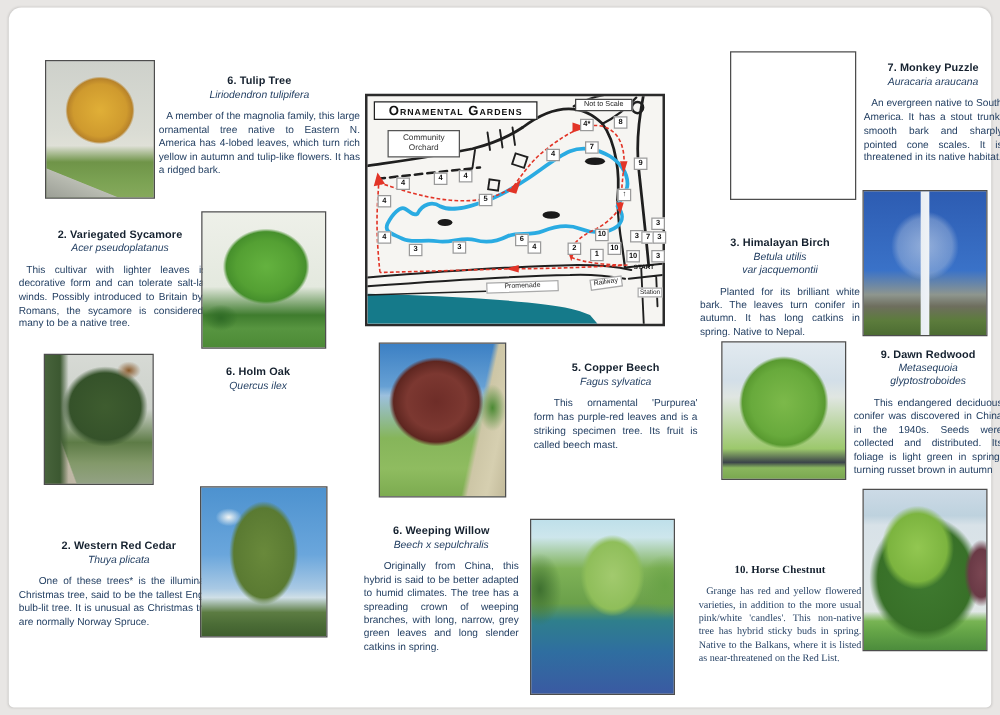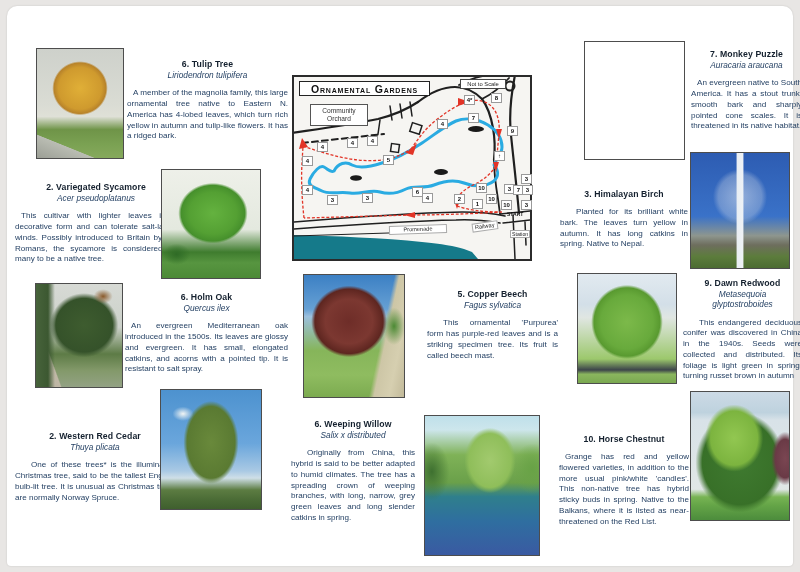--- a/index.html
+++ b/index.html
@@ -91,21 +91,20 @@
     <div class="t-head">2.  Variegated Sycamore</div>
     <div class="t-species">Acer pseudoplatanus</div>
     <div class="t-body">This cultivar with lighter leaves is a decorative form and can tolerate salt-laden winds. Possibly introduced to Britain by the Romans, the sycamore is considered by many to be a native tree.</div>
   </div>
   <div class="abs ph ph2" style="left:154px;top:163px;width:100px;height:110px;"></div>
 
   <div class="abs ph ph3" style="left:28px;top:277px;width:88px;height:105px;"></div>
   <div class="abs ind-s" style="left:118px;top:286px;width:163px;">
     <div class="t-head">6.   Holm Oak</div>
     <div class="t-species">Quercus ilex</div>
-    <div class="t-body">An evergreen Mediterranean oak introduced in the 1500s. Its leaves are glossy and evergreen. It has small, elongated catkins, and acorns with a pointed tip. It is resistant to salt spray.</div>
   </div>
 
   <div class="abs ind" style="left:8px;top:425px;width:160px;">
     <div class="t-head">2.  Western Red Cedar</div>
     <div class="t-species">Thuya plicata</div>
     <div class="t-body">One of these trees* is the illuminated Christmas tree, said to be the tallest English bulb-lit tree. It is unusual as Christmas trees are normally Norway Spruce.</div>
   </div>
   <div class="abs ph ph4" style="left:153px;top:383px;width:102px;height:121px;"></div>
 
   <div class="abs map">
@@ -198,45 +197,47 @@
 
   <div class="abs ph ph5" style="left:296px;top:268px;width:102px;height:124px;"></div>
   <div class="abs ind" style="left:420px;top:283px;width:131px;">
     <div class="t-head">5.  Copper Beech</div>
     <div class="t-species">Fagus sylvatica</div>
     <div class="t-body">This ornamental 'Purpurea' form has purple-red leaves and is a striking specimen tree.  Its fruit is called beech mast.</div>
   </div>
 
   <div class="abs ind" style="left:284px;top:413px;width:124px;">
     <div class="t-head">6.  Weeping Willow</div>
-    <div class="t-species">Salix x distributed</div>
+    <div class="t-species">Beech x sepulchralis</div>
     <div class="t-body">Originally from China, this hybrid is said to be better adapted to humid climates. The tree has a spreading crown of weeping branches, with long, narrow, grey green leaves and long slender catkins in spring.</div>
   </div>
   <div class="abs ph ph6" style="left:417px;top:409px;width:116px;height:141px;"></div>
 
   <div class="abs ph ph7" style="left:577px;top:35px;width:101px;height:119px;"></div>
   <div class="abs ind-s" style="left:684px;top:43px;width:111px;">
     <div class="t-head">7.    Monkey Puzzle</div>
     <div class="t-species">Auracaria araucana</div>
     <div class="t-body">An evergreen native to South America. It has a stout trunk, smooth bark and sharply pointed cone scales. It is threatened in its native habitat.</div>
   </div>
 
   <div class="abs ind" style="left:553px;top:183px;width:128px;">
     <div class="t-head">3.  Himalayan Birch</div>
-    <div class="t-body">Planted for its brilliant white bark. The leaves turn yellow in autumn. It has long catkins in spring. Native to Nepal.</div>
+    <div class="t-species">Betula utilis
+var jacquemontii</div>
+    <div class="t-body">Planted for its brilliant white bark. The leaves turn conifer in autumn. It has long catkins in spring. Native to Nepal.</div>
   </div>
   <div class="abs ph ph8" style="left:683px;top:146px;width:100px;height:117px;"></div>
 
   <div class="abs ph ph9" style="left:570px;top:267px;width:100px;height:111px;"></div>
   <div class="abs ind" style="left:676px;top:272px;width:119px;">
     <div class="t-head">9.  Dawn Redwood</div>
     <div class="t-species">Metasequoia
 glyptostroboides</div>
     <div class="t-body">This endangered deciduous conifer was discovered in China in the 1940s. Seeds were collected and distributed. Its foliage is light green in spring, turning russet brown in autumn</div>
   </div>
 
-  <div class="abs ind-s" style="left:552px;top:428px;width:130px;">
+  <div class="abs ind-s" style="left:552px;top:444px;width:130px;font-family:Liberation Serif, serif;">
     <div class="t-head">10.  Horse Chestnut</div>
     <div class="t-body">Grange has red and yellow flowered varieties, in addition to the more usual pink/white 'candles'. This non-native tree has hybrid sticky buds in spring. Native to the Balkans, where it is listed as near-threatened on the Red List.</div>
   </div>
   <div class="abs ph ph10" style="left:683px;top:385px;width:100px;height:130px;"></div>
 
 </div>
 
 </body></html>

